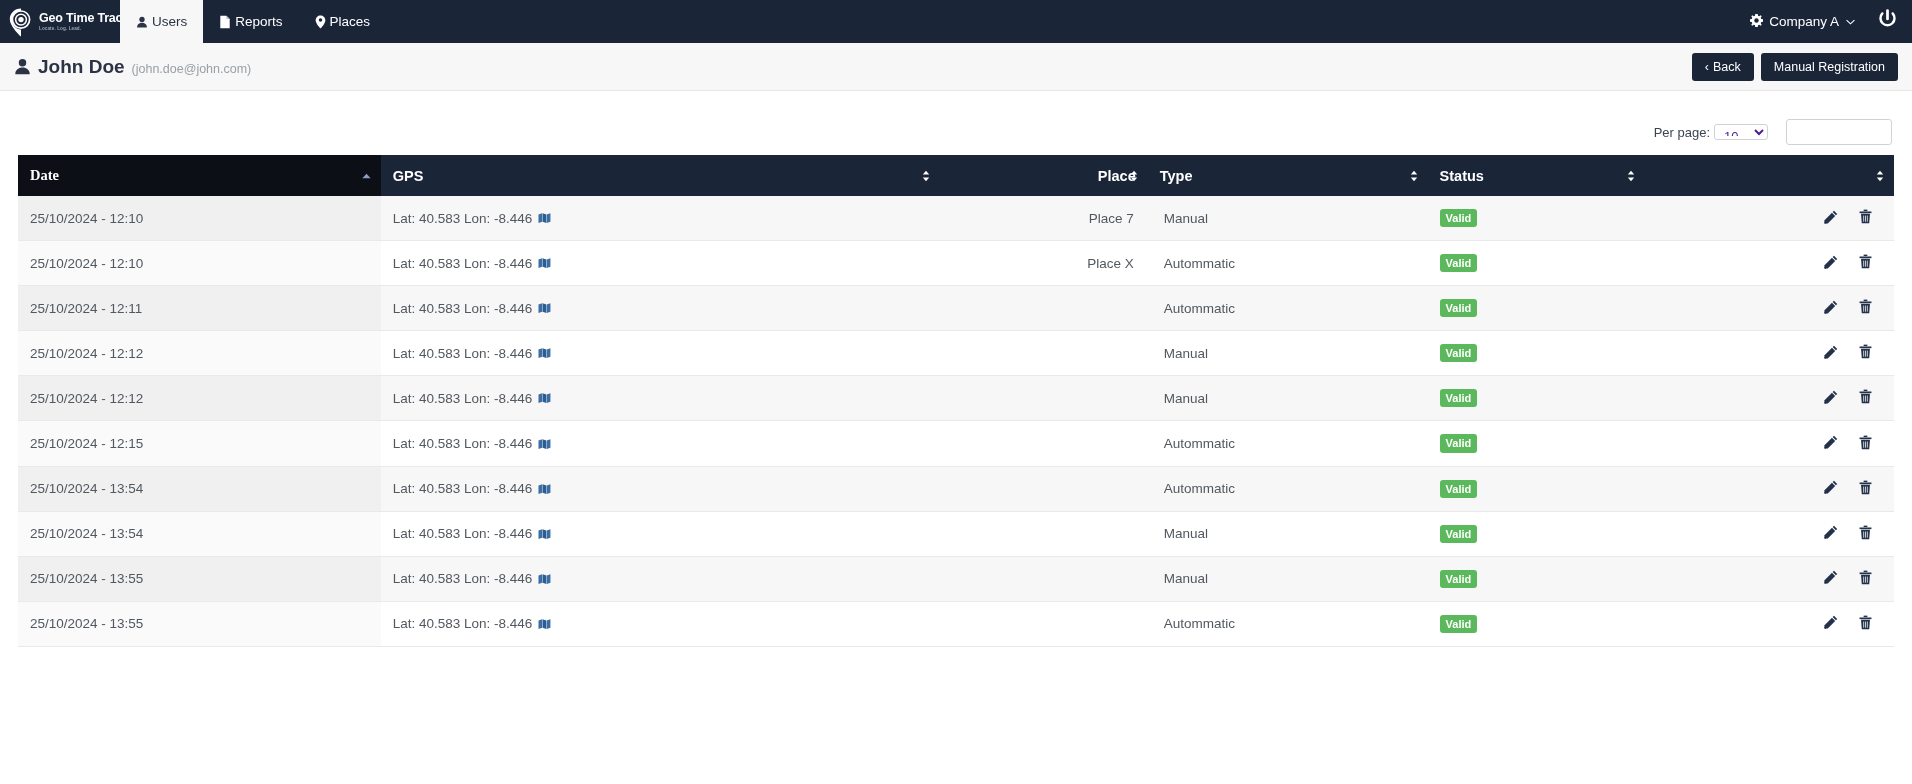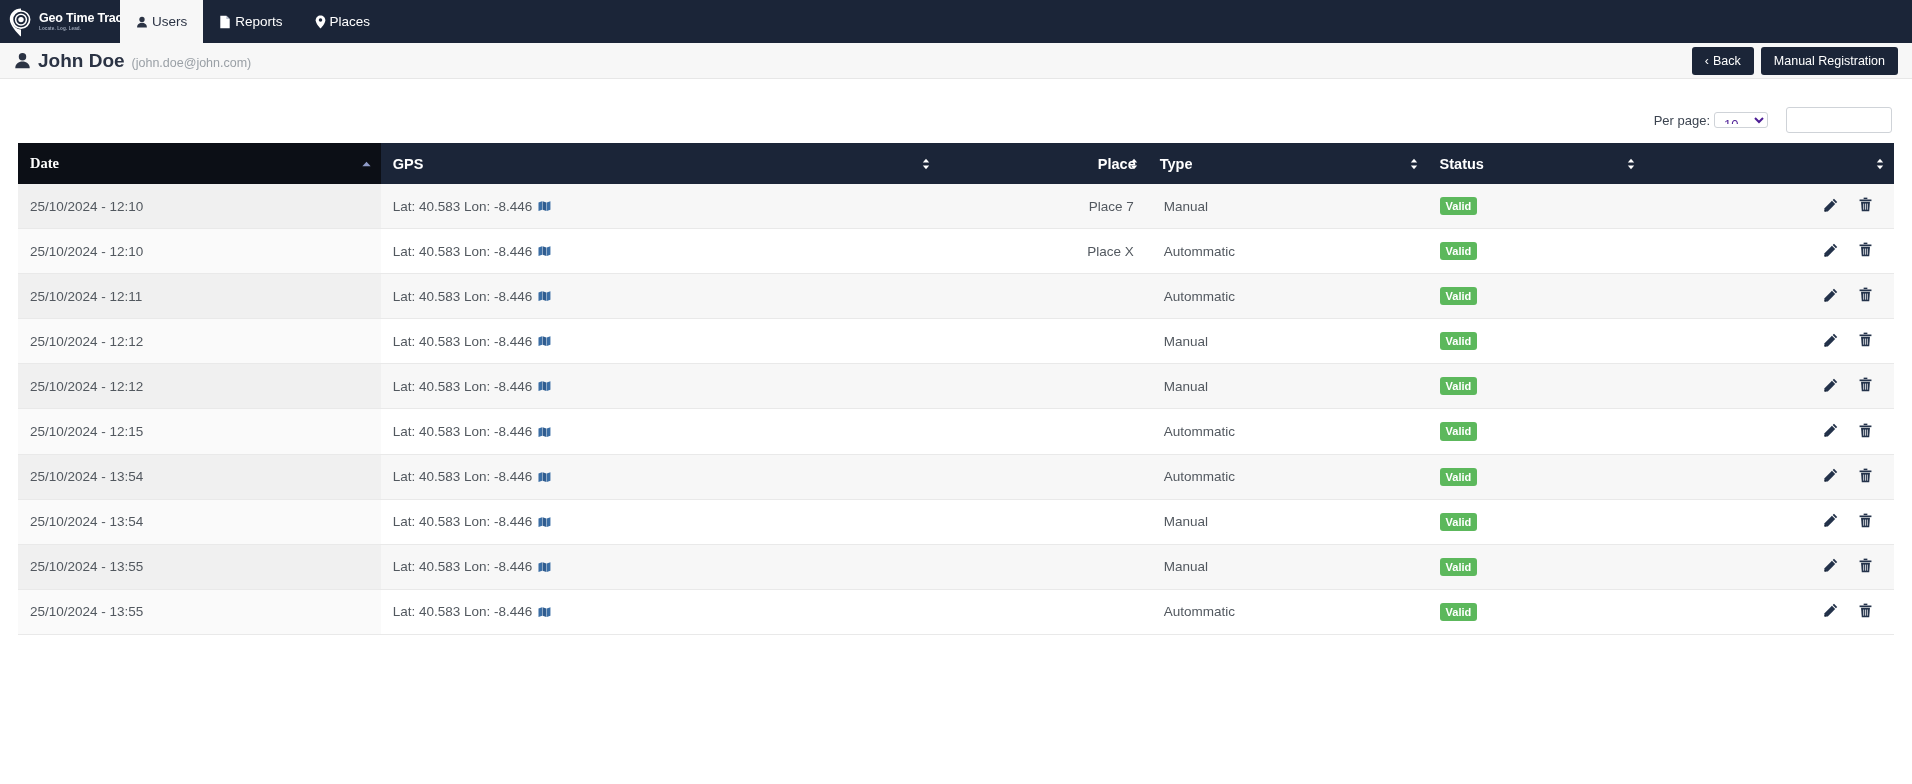--- a/index.html
+++ b/index.html
@@ -55,21 +55,21 @@
   .company {
     display: flex; align-items: center; gap: 6px;
     color: #ffffff; font-size: 13.5px; cursor: pointer;
     white-space: nowrap;
   }
   .chev { font-size: 10px; margin-left: 1px; }
   .power-btn { display: flex; align-items: center; cursor: pointer; }
 
   
   .subheader {
-    height: 36px;
+    height: 48px;
     background: #f7f7f7;
     border-bottom: 1px solid #e7e7e7;
     display: flex; align-items: center;
     padding: 0 14px;
   }
   .user-title {
     display: flex; align-items: baseline; gap: 7px;
   }
   .user-ico { align-self: center; display: flex; }
   .user-name {
@@ -242,20 +242,48 @@
         <svg viewBox="0 0 12 16" width="11" height="14">
           <path d="M6 0.5 C2.9 0.5 0.5 2.9 0.5 6 C0.5 10 6 15.5 6 15.5 C6 15.5 11.5 10 11.5 6
                    C11.5 2.9 9.1 0.5 6 0.5 Z" fill="#ffffff"></path>
           <circle cx="6" cy="5.8" r="2" fill="#1b2538"></circle>
         </svg>
       </span>
       <span>Places</span>
     </div>
   </div>
 
+  <div class="nav-right">
+    <div class="company">
+      <span class="ic">
+        <svg viewBox="0 0 16 16" width="13" height="13">
+          <path d="M8 0 L9.5 0 L9.9 2.1 L11.4 2.8 L13.2 1.6 L14.4 2.8 L13.2 4.6 L13.9 6.1
+                   L16 6.5 L16 9.5 L13.9 9.9 L13.2 11.4 L14.4 13.2 L13.2 14.4 L11.4 13.2
+                   L9.9 13.9 L9.5 16 L6.5 16 L6.1 13.9 L4.6 13.2 L2.8 14.4 L1.6 13.2
+                   L2.8 11.4 L2.1 9.9 L0 9.5 L0 6.5 L2.1 6.1 L2.8 4.6 L1.6 2.8 L2.8 1.6
+                   L4.6 2.8 L6.1 2.1 L6.5 0 Z" fill="#ffffff"></path>
+          <circle cx="8" cy="8" r="2.7" fill="#1b2538"></circle>
+        </svg>
+      </span>
+      <span>Company A</span>
+      <span class="chev">
+        <svg viewBox="0 0 10 6" width="9" height="6">
+          <path d="M0.6 0.8 L5 5 L9.4 0.8" fill="none" stroke="#ffffff" stroke-width="1.2"></path>
+        </svg>
+      </span>
+    </div>
+    <div class="power-btn">
+      <span>
+        <svg viewBox="0 0 20 20" width="21" height="21">
+          <path d="M10 1.5 L10 9.5" stroke="#ffffff" stroke-width="2.6" stroke-linecap="round" fill="none"></path>
+          <path d="M5.1 4.2 A6.7 6.7 0 1 0 14.9 4.2" stroke="#ffffff" stroke-width="2.3" fill="none" stroke-linecap="round"></path>
+        </svg>
+      </span>
+    </div>
+  </div>
 </div>
 
 <div class="subheader">
   <div class="user-title">
     <span class="user-ico">
       <svg viewBox="0 0 16 16" width="17" height="17">
         <circle cx="8" cy="4.4" r="3.5" fill="#2b3344"></circle>
         <path d="M1.2 15.2 C1.2 11.3 4.3 9 8 9 C11.7 9 14.8 11.3 14.8 15.2 Z" fill="#2b3344"></path>
       </svg>
     </span>

